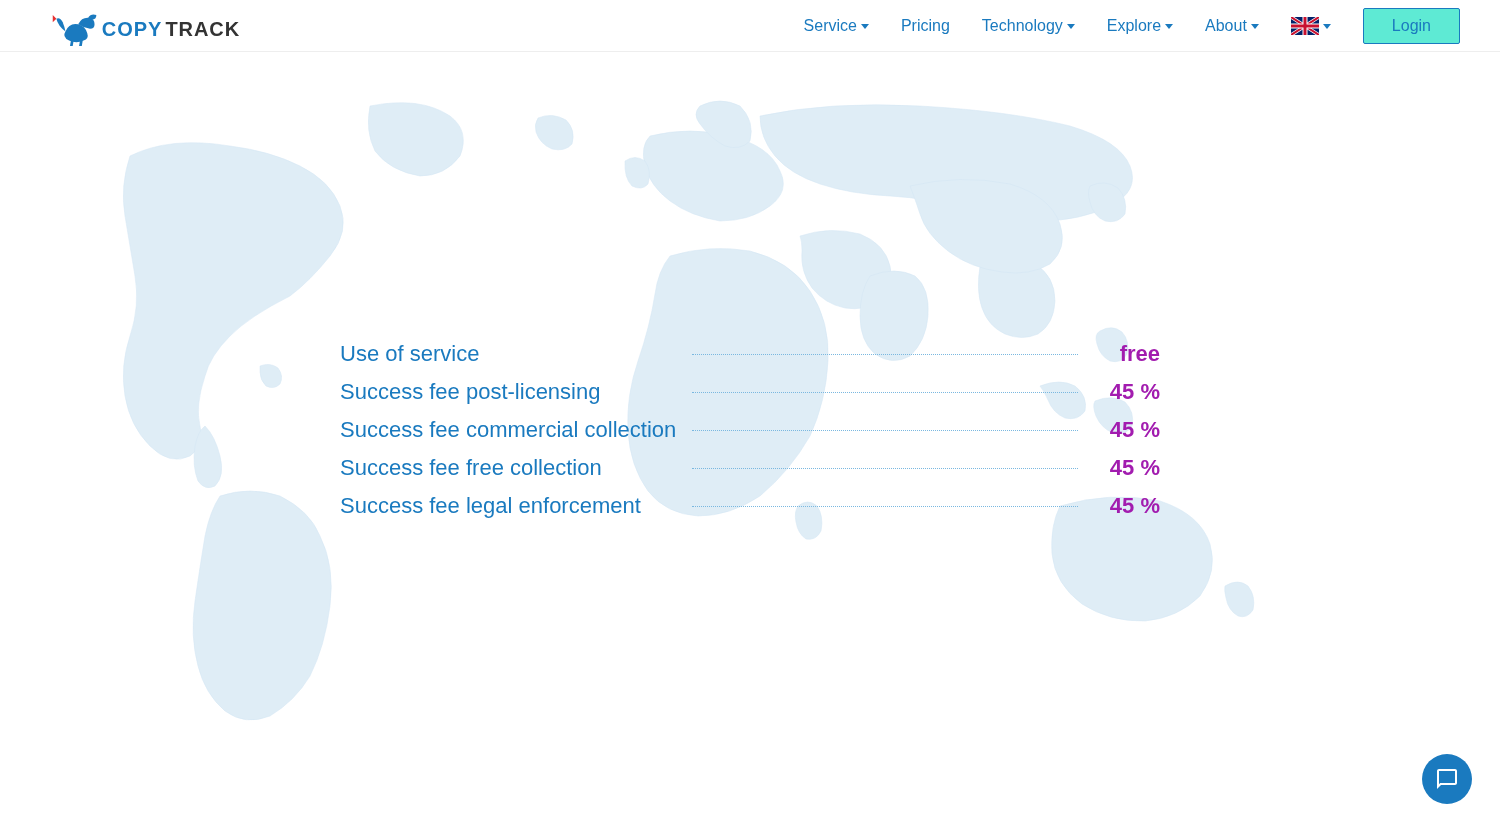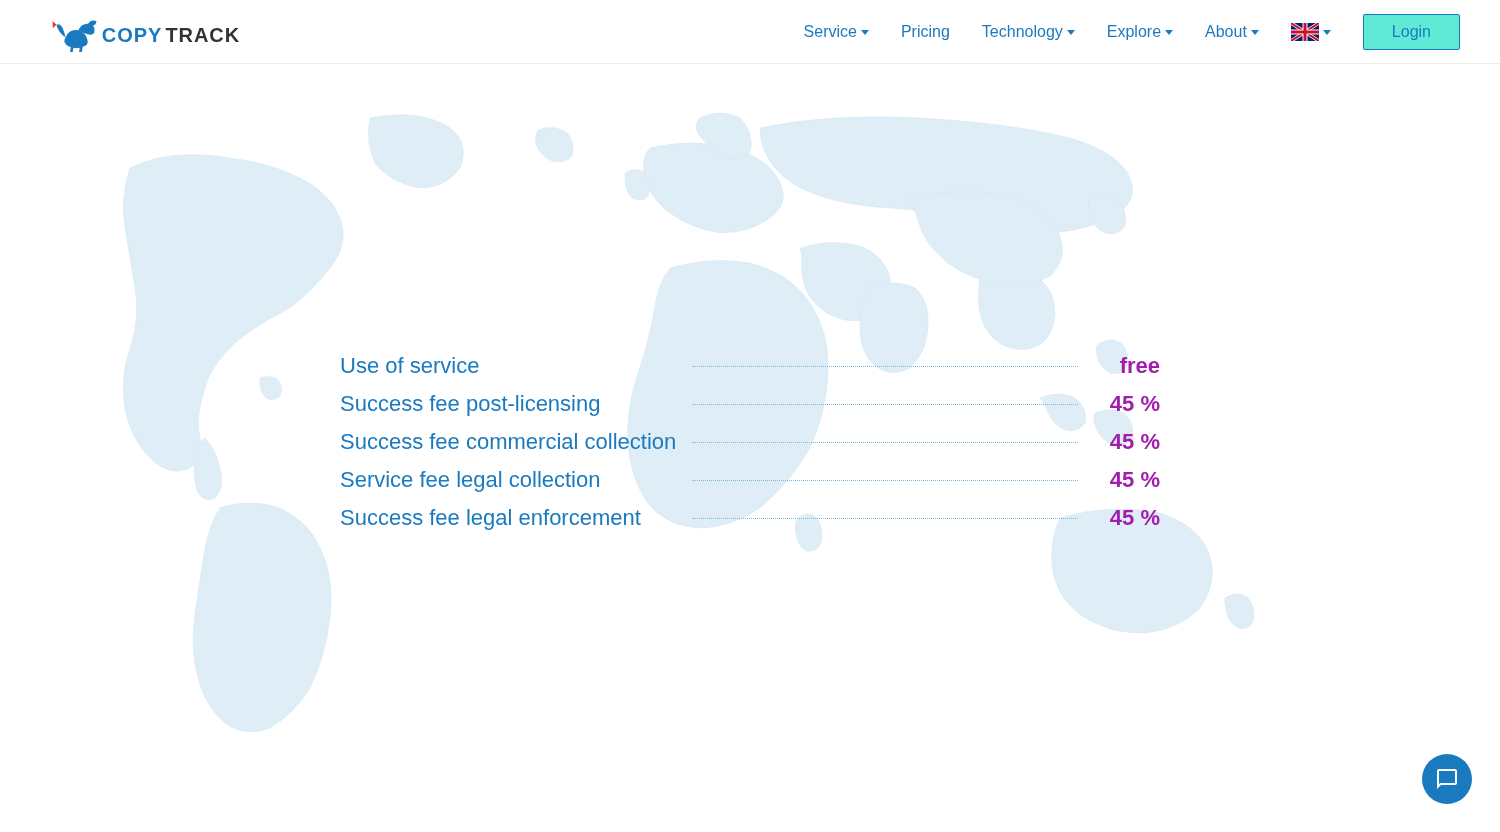--- a/index.html
+++ b/index.html
@@ -3,21 +3,21 @@
   <meta charset="utf-8">
   <style>
     * { margin: 0; padding: 0; box-sizing: border-box; }
     body { font-family: 'Segoe UI', Arial, sans-serif; background: #fff; min-height: 832px; overflow-x: hidden; }
 
     
     nav {
       display: flex;
       align-items: center;
       padding: 0 40px;
-      height: 64px;
+      height: 52px;
       border-bottom: 1px solid #eee;
       background: #fff;
       position: relative;
       z-index: 10;
     }
     .nav-logo {
       display: flex;
       align-items: center;
       gap: 6px;
       text-decoration: none;
@@ -265,21 +265,21 @@
         <span class="pricing-label">Success fee post-licensing</span>
         <span class="pricing-dots"></span>
         <span class="pricing-value">45 %</span>
       </div>
       <div class="pricing-row">
         <span class="pricing-label">Success fee commercial collection</span>
         <span class="pricing-dots"></span>
         <span class="pricing-value">45 %</span>
       </div>
       <div class="pricing-row">
-        <span class="pricing-label">Service fee legal collection</span>
+        <span class="pricing-label">Success fee free collection</span>
         <span class="pricing-dots"></span>
         <span class="pricing-value">45 %</span>
       </div>
       <div class="pricing-row">
         <span class="pricing-label">Success fee legal enforcement</span>
         <span class="pricing-dots"></span>
         <span class="pricing-value">45 %</span>
       </div>
     </div>
 </div>

